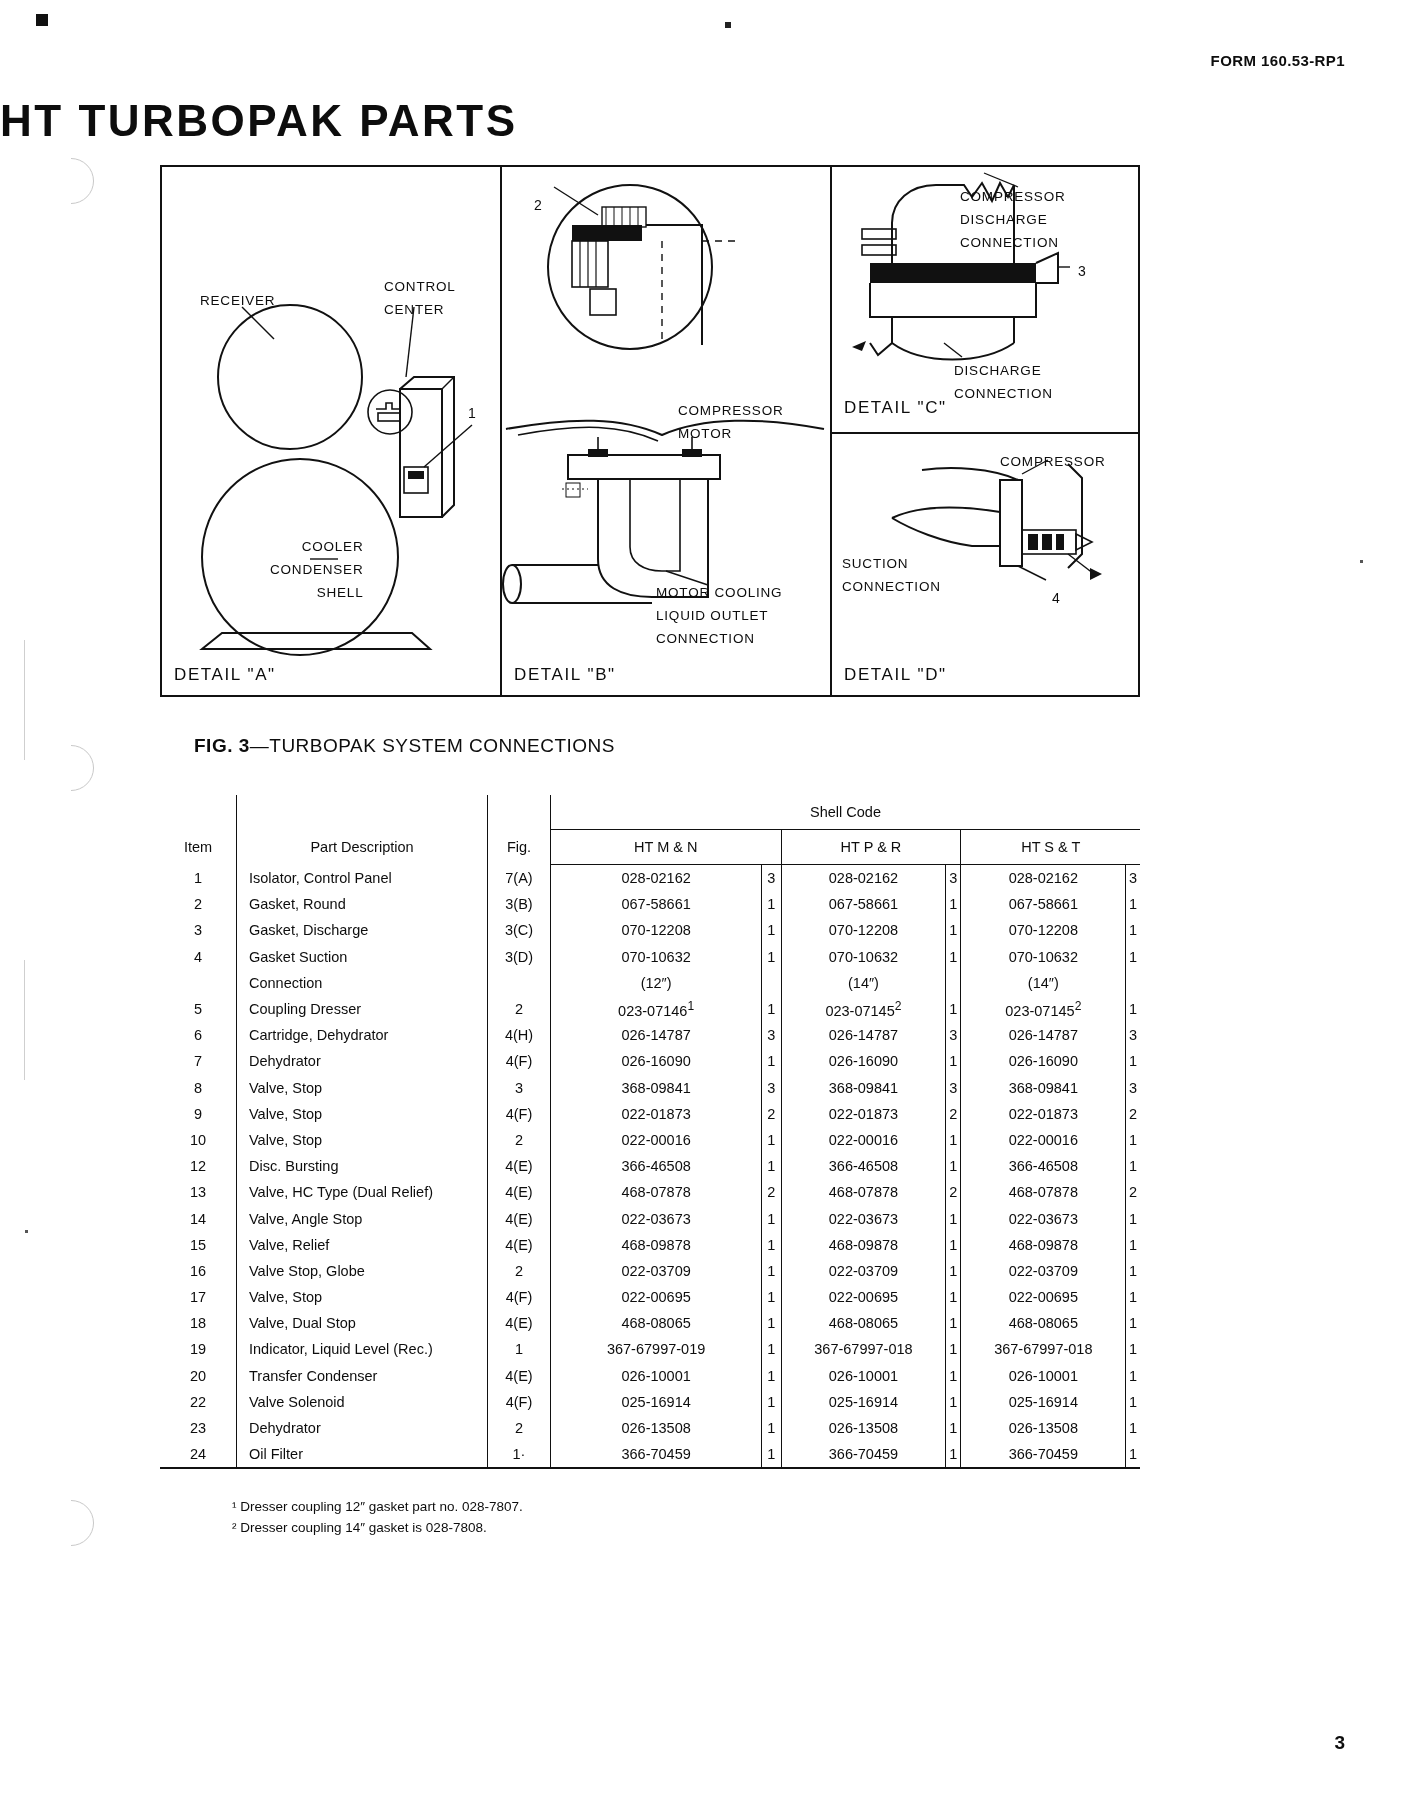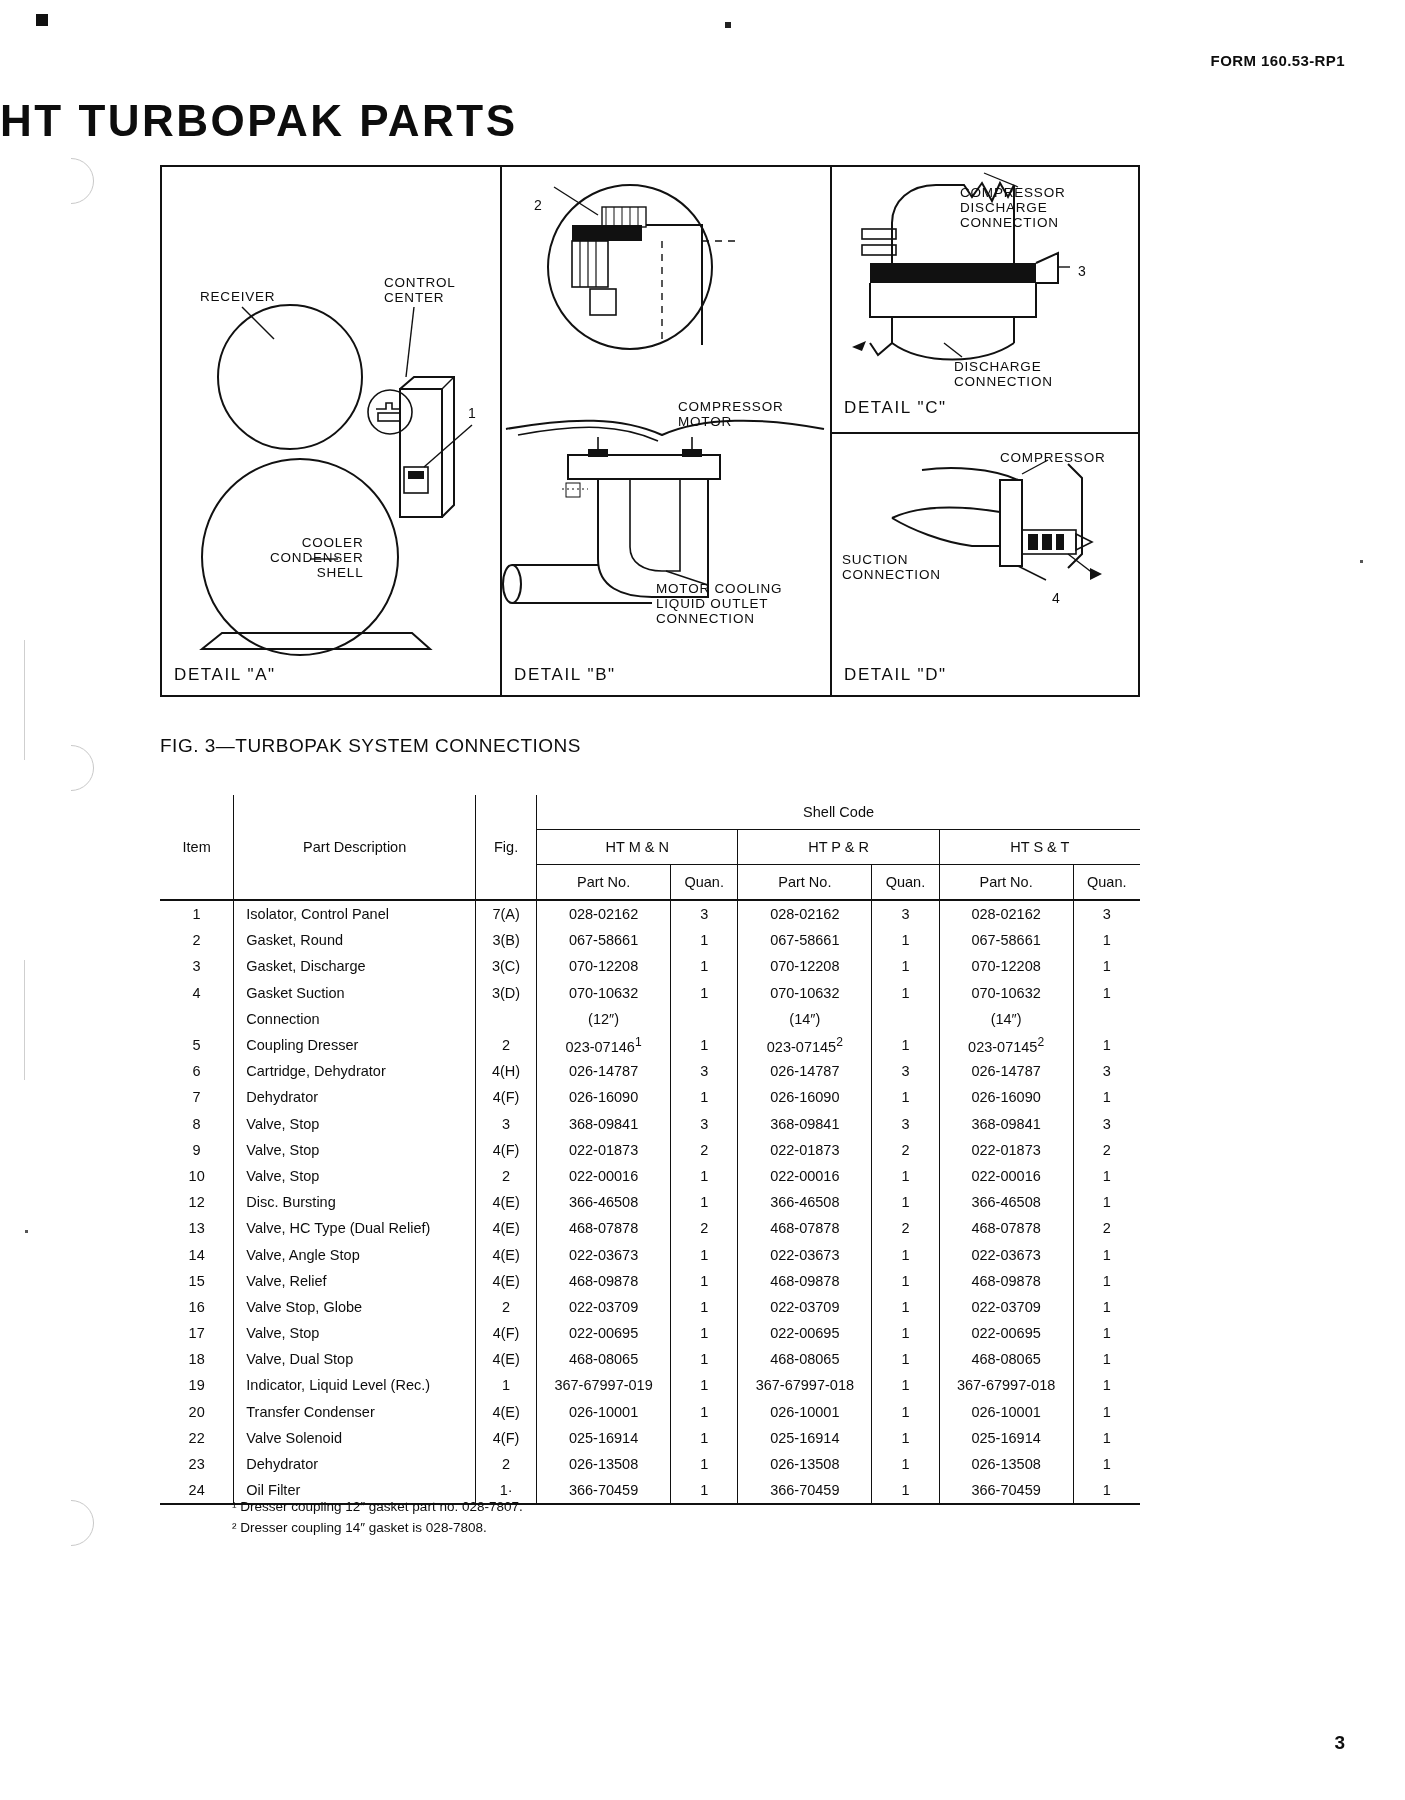--- a/index.html
+++ b/index.html
@@ -73,36 +73,36 @@
     position: absolute;
     font-size: 17px;
     letter-spacing: 1.6px;
     bottom: 10px;
     left: 12px;
   }
   .cap {
     position: absolute;
     font-size: 13.5px;
     letter-spacing: 0.8px;
-    line-height: 15px;
+    line-height: 23px;
     white-space: pre;
   }
   .num-lbl {
     position: absolute;
     font-size: 14px;
   }
   svg { display: block; }
   .fig-caption {
     position: absolute;
     left: 160px;
     top: 735px;
     font-size: 19px;
     letter-spacing: 0.5px;
   }
-  .fig-caption b { font-weight: normal; }
+  .fig-caption b { font-weight: bold; margin-left: 34px; }
 
   
   .table-wrap {
     position: absolute;
     left: 160px;
     top: 795px;
     width: 980px;
   }
   table.parts {
     border-collapse: collapse;
@@ -330,31 +330,20 @@
 
         <tr>
           <td class="head-cell c">Item</td>
           <td class="head-cell c vline-l">Part Description</td>
           <td class="head-cell c vline-l">Fig.</td>
           <td class="head-cell c vline-l line-b h-pn" colspan="2">HT M &amp; N</td>
           <td class="head-cell c vline-l line-b" colspan="2">HT P &amp; R</td>
           <td class="head-cell c vline-l line-b" colspan="2">HT S &amp; T</td>
         </tr>
 
-        <tr>
-          <td class="head-cell thick-b"></td>
-          <td class="head-cell thick-b vline-l"></td>
-          <td class="head-cell thick-b vline-l"></td>
-          <td class="head-cell c thick-b vline-l h-pn">Part No.</td>
-          <td class="head-cell c thick-b vline-l h-qu">Quan.</td>
-          <td class="head-cell c thick-b vline-l h-pn">Part No.</td>
-          <td class="head-cell c thick-b vline-l h-qu">Quan.</td>
-          <td class="head-cell c thick-b vline-l h-pn">Part No.</td>
-          <td class="head-cell c thick-b vline-l h-qu">Quan.</td>
-        </tr>
       </tbody>
       <tbody id="rows-body">
           <tr class="row">
             <td class="c">1</td>
             <td class="l vline-l">Isolator, Control Panel</td>
             <td class="c vline-l">7(A)</td>
             <td class="c vline-l">028-02162</td>
             <td class="c vline-l">3</td>
             <td class="c vline-l">028-02162</td>
             <td class="c vline-l">3</td>

